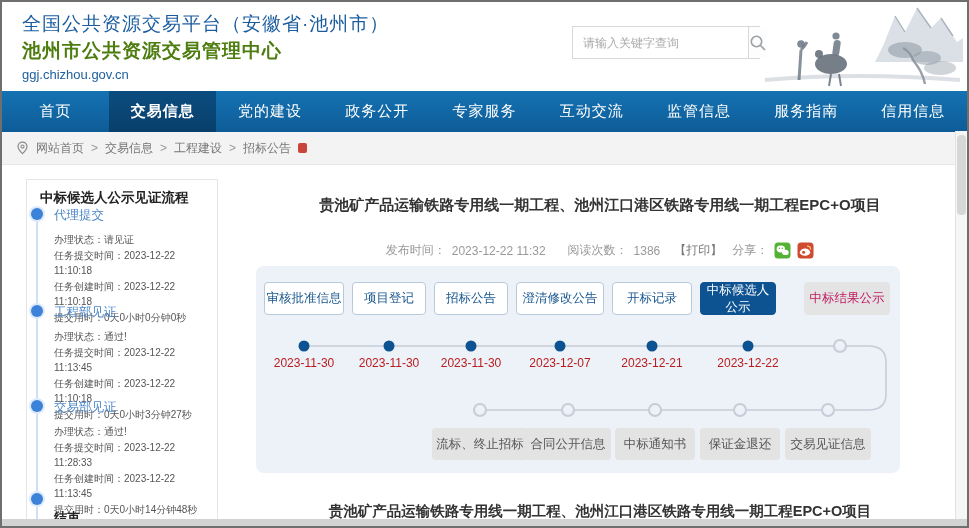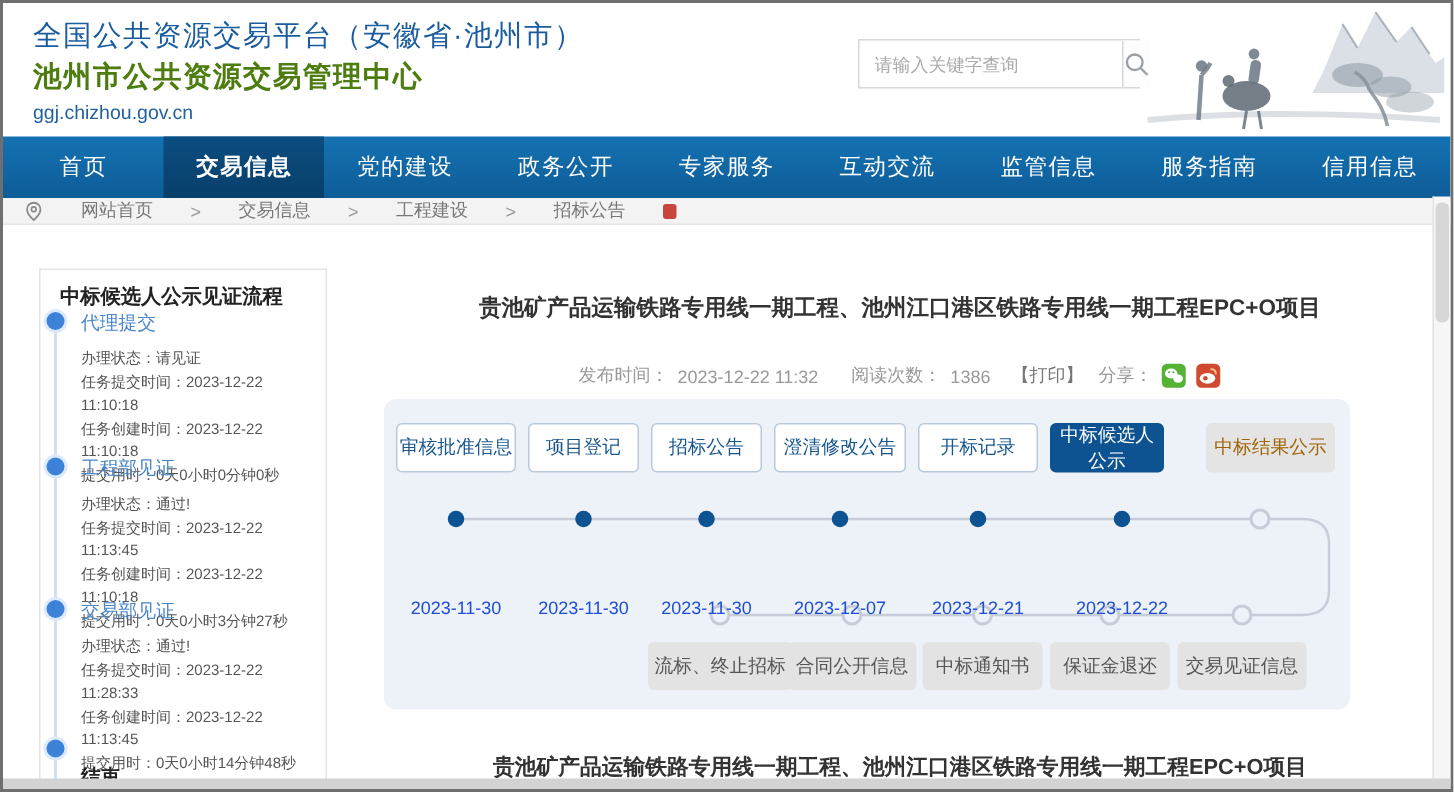--- a/index.html
+++ b/index.html
@@ -22,23 +22,23 @@
   .search-btn  { width:36px; border:0; border-left:1px solid #d8d8d8; background:#fdfdfd;
                  display:flex; align-items:center; justify-content:center; cursor:pointer; }
   .painting    { position:absolute; right:4px; top:0; }
   
   .nav { position:absolute; left:0; top:89px; width:965px; height:41px; display:flex;
          background:linear-gradient(180deg,#1572b2 0%,#0d5c97 100%); }
   .nav-item { flex:1; display:flex; align-items:center; justify-content:center;
               color:#fff; font-size:15px; letter-spacing:1px; cursor:pointer; }
   .nav-item.active { background:linear-gradient(180deg,#0b4d80 0%,#083f6a 100%); font-weight:bold; }
   
-  .crumbbar { position:absolute; left:0; top:130px; width:965px; height:18px; background:#f3f3f3;
+  .crumbbar { position:absolute; left:0; top:130px; width:965px; height:33px; background:#f3f3f3;
               border-bottom:1px solid #e6e6e6; display:flex; align-items:center; padding-left:14px;
-              font-size:12px; color:#777; gap:25px; }
+              font-size:12px; color:#777; gap:7px; }
   .crumb { cursor:pointer; }
   .crumb-sep { color:#999; }
   .rss-mark { width:9px; height:10px; background:#c9463d; border-radius:2px; display:inline-block; }
   
   .flow-card { position:absolute; left:24px; top:177px; width:192px; height:351px;
                background:#fff; border:1px solid #e5e5e5; border-bottom:none; }
   .flow-line { position:absolute; left:9px; top:34px; width:2px; height:315px; background:#cfe0f6; }
   .flow-title { position:absolute; left:13px; top:9px; font-size:13.5px; font-weight:bold; color:#222; }
   .fdot { position:absolute; left:4px; width:12px; height:12px; border-radius:50%;
           background:#3d82d9; box-shadow:0 0 0 2px #dceafc; }
@@ -54,22 +54,22 @@
   .meta .print { color:#777; cursor:pointer; margin-left:8px; }
   .meta .share { color:#999; margin-left:4px; }
   .share-ico { display:inline-block; vertical-align:middle; cursor:pointer; }
   
   .tpanel { position:absolute; left:254px; top:264px; width:644px; height:207px;
             background:#edf1f8; border-radius:8px; }
   .stage-btn { position:absolute; top:16px; height:33px; background:#fff; border:1px solid #b9c9dc;
                border-radius:4px; color:#17568f; font-size:12.5px; font-family:inherit;
                display:flex; align-items:center; justify-content:center; cursor:pointer; }
   .stage-btn.active { background:#0d5291; border-color:#0d5291; color:#fff; }
-  .stage-btn.pending { background:#e4e4e4; border-color:#e4e4e4; color:#a16207; }
-  .tdate { position:absolute; top:90px; width:90px; text-align:center; font-size:12px; color:#1d4ed8;margin-top:42px; }
+  .stage-btn.pending { background:#e4e4e4; border-color:#e4e4e4; color:#be185d; }
+  .tdate { position:absolute; top:90px; width:90px; text-align:center; font-size:12px; color:#b91c1c; }
   .sec-btn { position:absolute; top:162px; height:32px; background:#e3e3e3; border:0; border-radius:4px;
              color:#555; font-size:12.5px; font-family:inherit; display:flex; align-items:center;
              justify-content:center; cursor:pointer; }
   .tsvg { position:absolute; left:0; top:0; }
   
   .body-heading { position:absolute; left:240px; top:500px; width:716px; text-align:center;
                   font-size:14.5px; font-weight:bold; color:#333; }
   
   .scrollbar { position:absolute; right:0; top:129px; width:12px; height:392px;
                background:#f6f6f6; border-left:1px solid #e2e2e2; z-index:6; }

